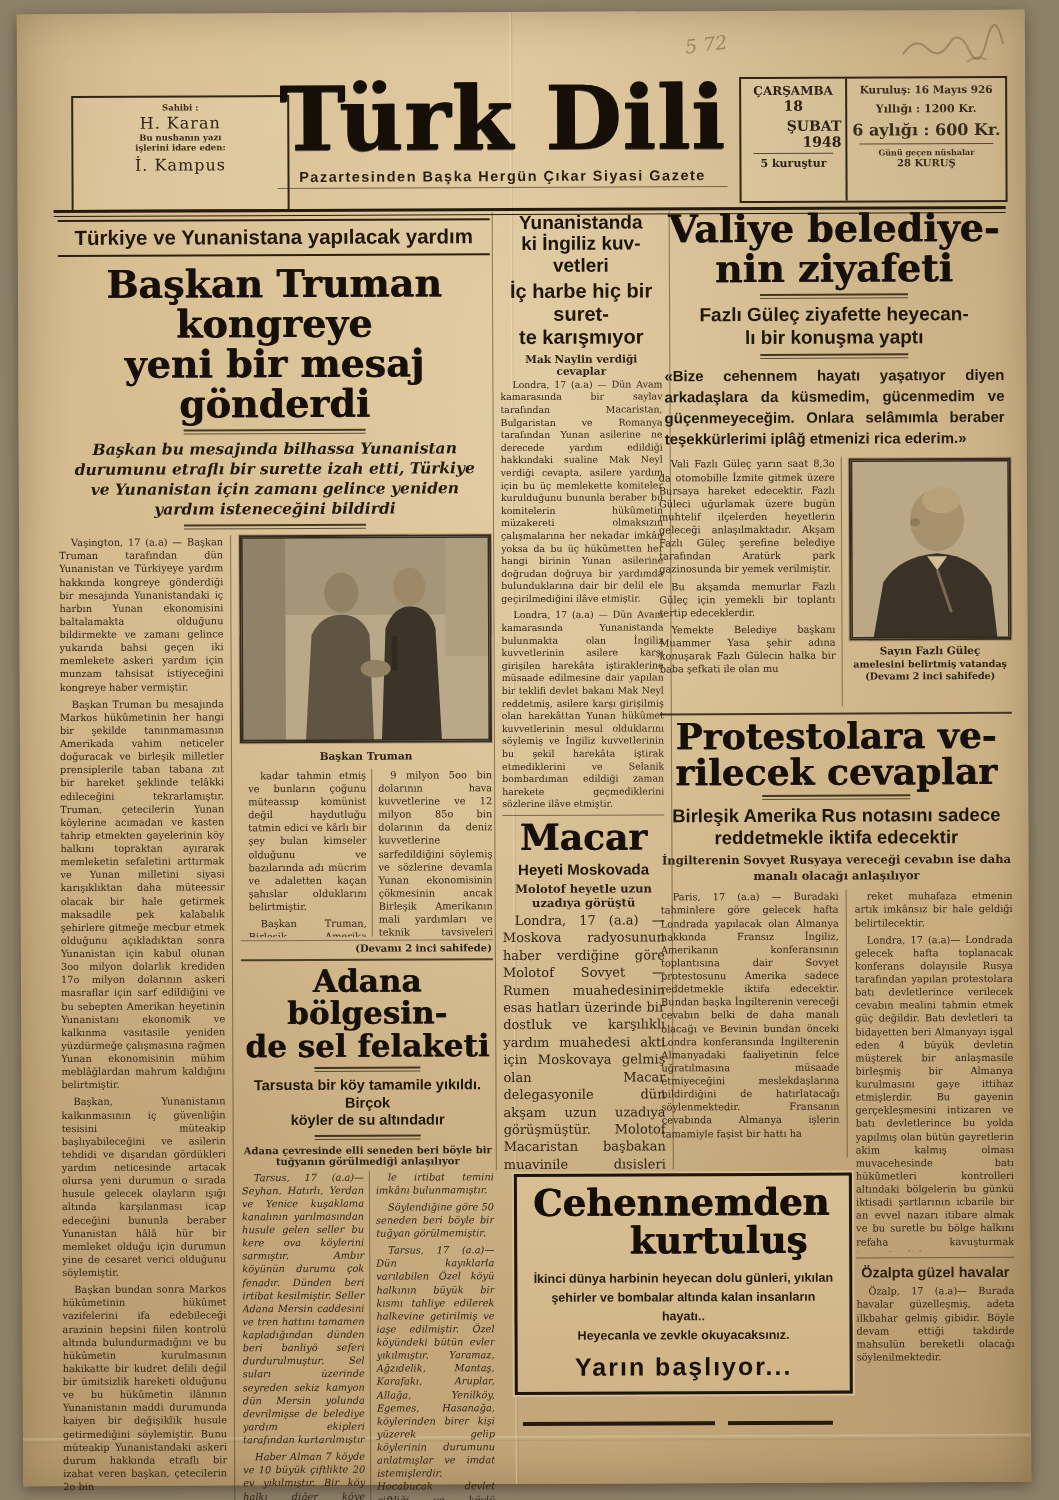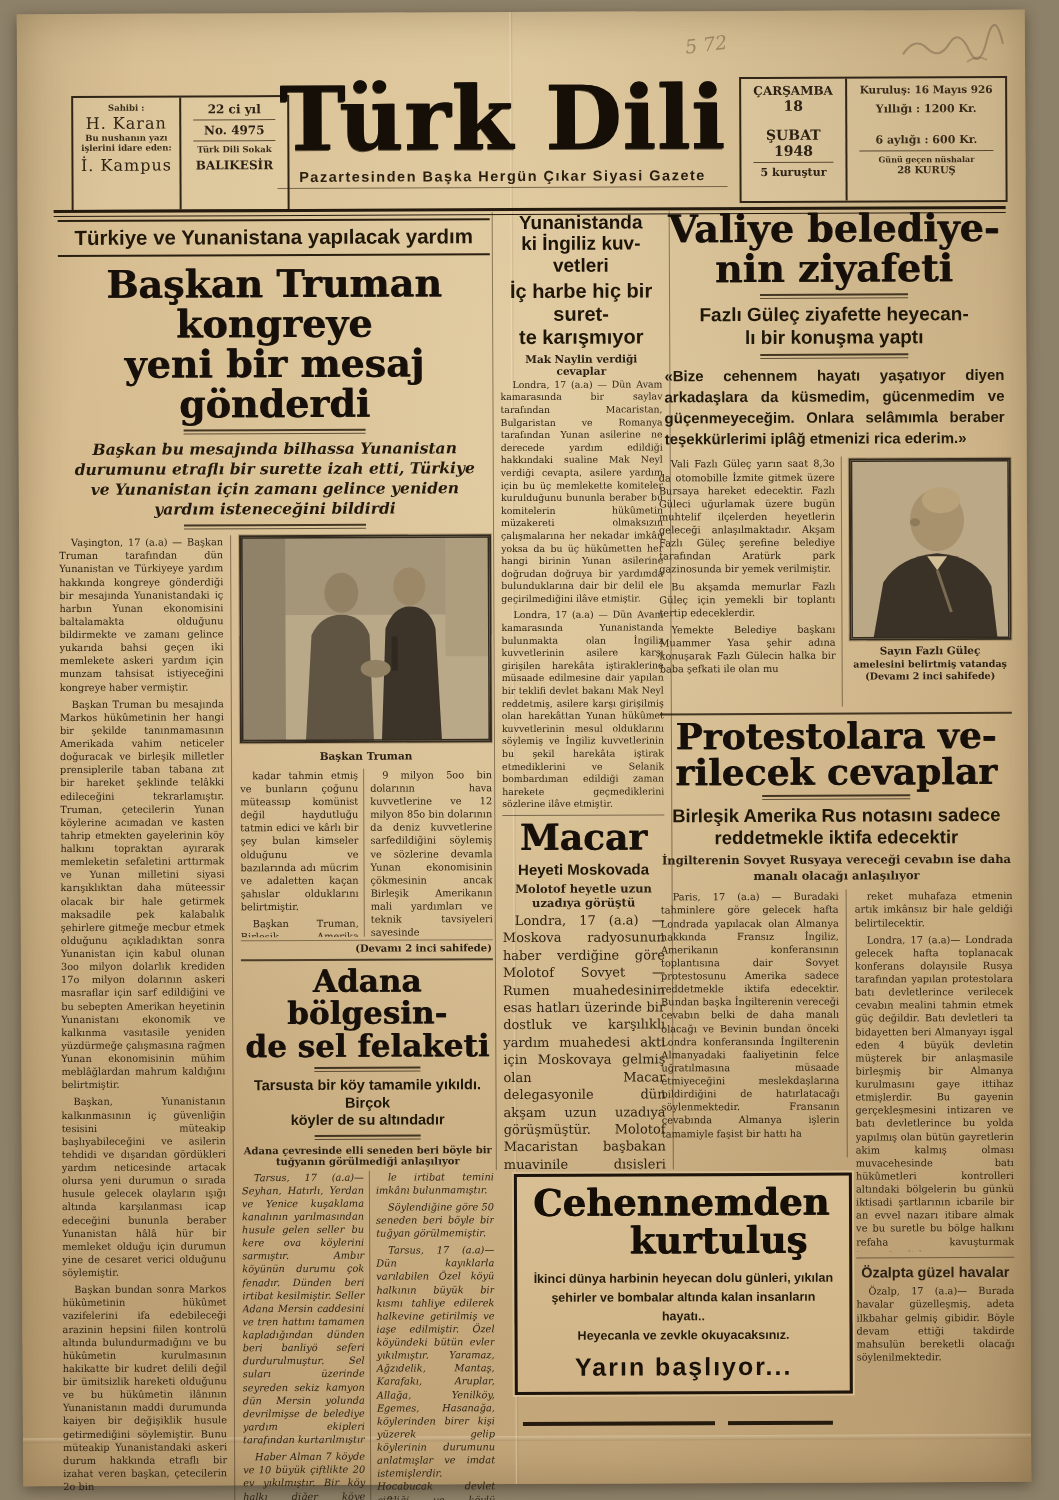--- a/index.html
+++ b/index.html
@@ -103,47 +103,39 @@
     <div class="crease-h"></div>
 
     <div class="abs hbox" style="left:54px;top:82px;width:214px;height:112px;">
       <div class="cell">
         <div class="tiny">Sahibi :</div>
         <div class="name-lg">H. Karan</div>
         <div class="tiny" style="margin-top:0;">Bu nushanın yazı</div>
         <div class="tiny">işlerini idare eden:</div>
         <div class="name-lg" style="margin-top:2px;">İ. Kampus</div>
       </div>
-      <div class="cell divl">
-        <div class="mid-sm">22 ci yıl</div>
-        <div class="hr1"></div>
-        <div class="mid-sm">No. 4975</div>
-        <div class="hr1"></div>
-        <div class="tiny">Türk Dili Sokak</div>
-        <div class="mid-sm" style="margin-top:3px;">BALIKESİR</div>
-      </div>
     </div>
 
     <div class="abs" style="left:260px;top:62px;width:450px;">
       <div class="masthead-title">Türk Dili</div>
       <div class="masthead-sub" style="margin-top:6px;">Pazartesinden Başka Hergün Çıkar Siyasi Gazete</div>
     </div>
 
     <div class="abs hbox" style="left:722px;top:66px;width:264px;height:122px;">
       <div class="cell" style="flex:0 0 96px;">
         <div class="mid-sm" style="font-size:12px;">ÇARŞAMBA</div>
         <div class="mid-sm" style="font-size:14px;margin-top:0;">18</div>
-        <div class="mid-sm" style="font-size:14px;margin-top:13px;">ŞUBAT 1948</div>
+        <div class="mid-sm" style="font-size:14px;margin-top:4px;text-align:right;">ŞUBAT 1948</div>
         <div class="hr1"></div>
         <div class="mid-sm" style="font-size:11px;">5 kuruştur</div>
       </div>
       <div class="cell divl">
         <div class="tiny" style="font-size:10.5px;">Kuruluş: 16 Mayıs 926</div>
         <div class="tiny" style="font-size:11px;margin-top:6px;">Yıllığı : 1200 Kr.</div>
-        <div class="tiny" style="font-size:11px;margin-top:17px;">6 aylığı : 600 Kr.</div>
+        <div class="tiny" style="font-size:16px;margin-top:4px;">6 aylığı : 600 Kr.</div>
         <div class="hr1"></div>
         <div class="tiny" style="font-size:8px;">Günü geçen nüshalar</div>
         <div class="tiny" style="font-size:10px;">28 KURUŞ</div>
       </div>
     </div>
 
     <div class="abs header-rule" style="left:36px;top:196px;width:952px;"></div>
 
     <div class="abs" style="left:40px;top:206px;width:432px;">
       <div class="kicker">Türkiye ve Yunanistana yapılacak yardım</div>
@@ -171,21 +163,21 @@
             <ellipse cx="100" cy="56" rx="17" ry="20" fill="#8e7a5d"></ellipse>
             <path d="M64,204 L70,98 Q80,78 100,78 Q120,78 128,98 L132,204 Z" fill="#5a4d3c"></path>
             <ellipse cx="168" cy="50" rx="16" ry="19" fill="#97825f"></ellipse>
             <path d="M140,204 L144,92 Q152,70 168,70 Q188,70 194,92 L200,204 Z" fill="#362d22"></path>
             <ellipse cx="134" cy="132" rx="15" ry="9" fill="#8e7a5d"></ellipse>
             <rect x="150" y="100" width="6" height="34" fill="#2a2218"></rect>
             <rect width="248" height="204" fill="none" stroke="#2e2418" stroke-width="3"></rect>
           </svg>
           <div class="caption" style="margin-top:3px;">Başkan Truman</div>
           <div class="minirow" style="margin-top:5px;">
-            <div class="bodytxt colrule-r" style="width:118px;padding-right:5px;">
+            <div class="bodytxt colrule-r" style="width:118px;padding-right:5px;margin-left:8px;">
               <p>kadar tahmin etmiş ve bunların çoğunu müteassıp komünist değil haydutluğu tatmin edici ve kârlı bir şey bulan kimseler olduğunu ve bazılarında adı mücrim ve adaletten kaçan şahıslar olduklarını belirtmiştir.</p>
               <p>Başkan Truman, Birleşik Amerika tarafından Yunanistana askeri masraflar için sarfedilen 171 milyon 85o bin dolardan 49 milyon 5oo bin dolarının kara kuvvetlerine</p>
             </div>
             <div class="bodytxt" style="flex:1;padding-left:6px;">
               <p>9 milyon 5oo bin dolarının hava kuvvetlerine ve 12 milyon 85o bin dolarının da deniz kuvvetlerine sarfedildiğini söylemiş ve sözlerine devamla Yunan ekonomisinin çökmesinin ancak Birleşik Amerikanın mali yardımları ve teknik tavsiyeleri sayesinde önlenebildiğini bildirmiştir. Truman çeteciler bozguna uğratılıncaya kadar Yunanistandaki Amerikan heyetinin gay</p>
             </div>
           </div>
           <div class="note" style="padding-left:45%;margin-top:2px;">(Devamı 2 inci sahifede)</div>
 
           

